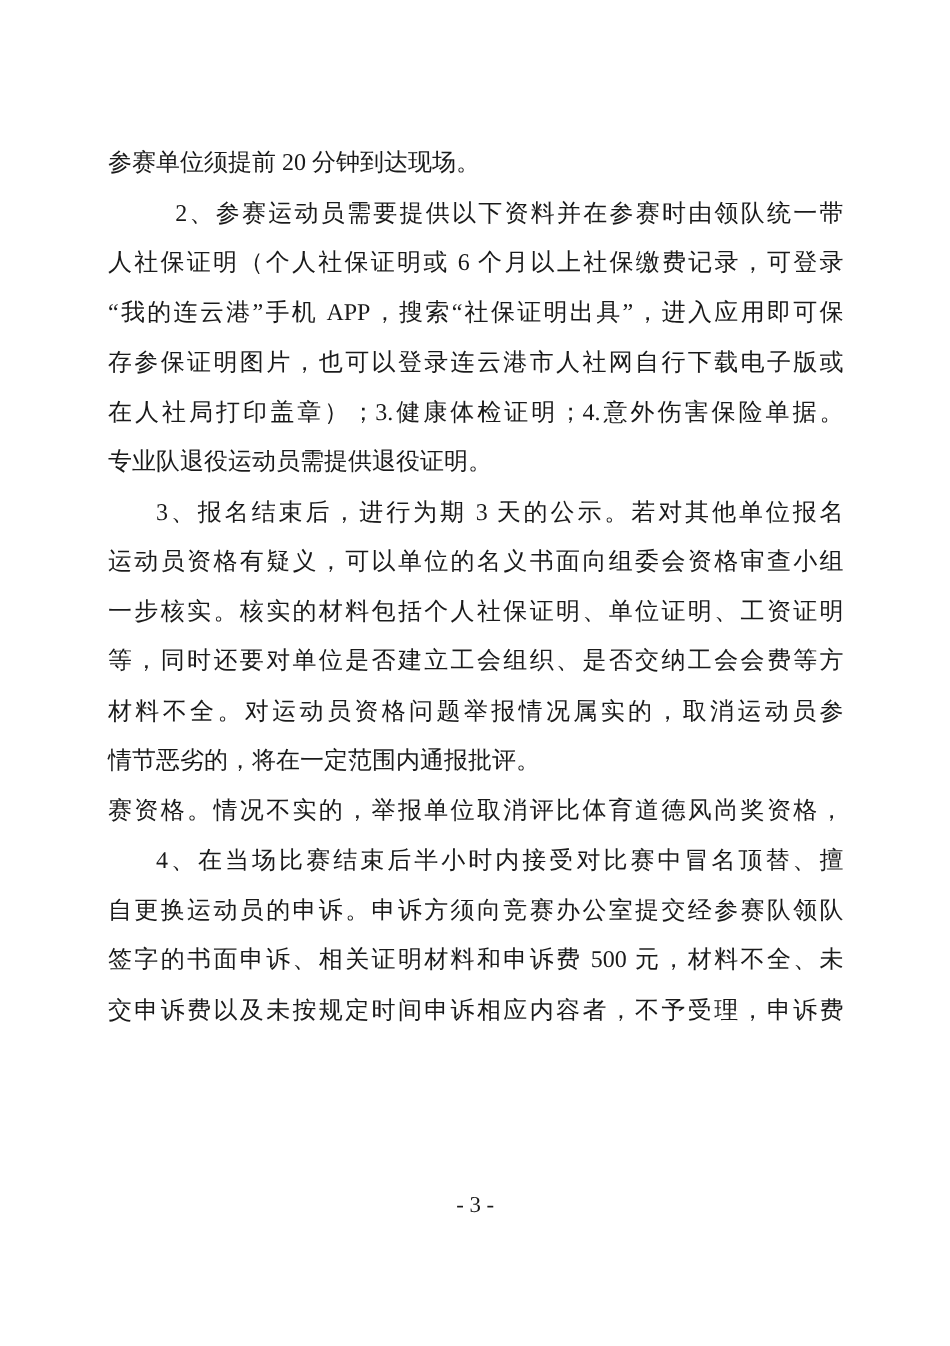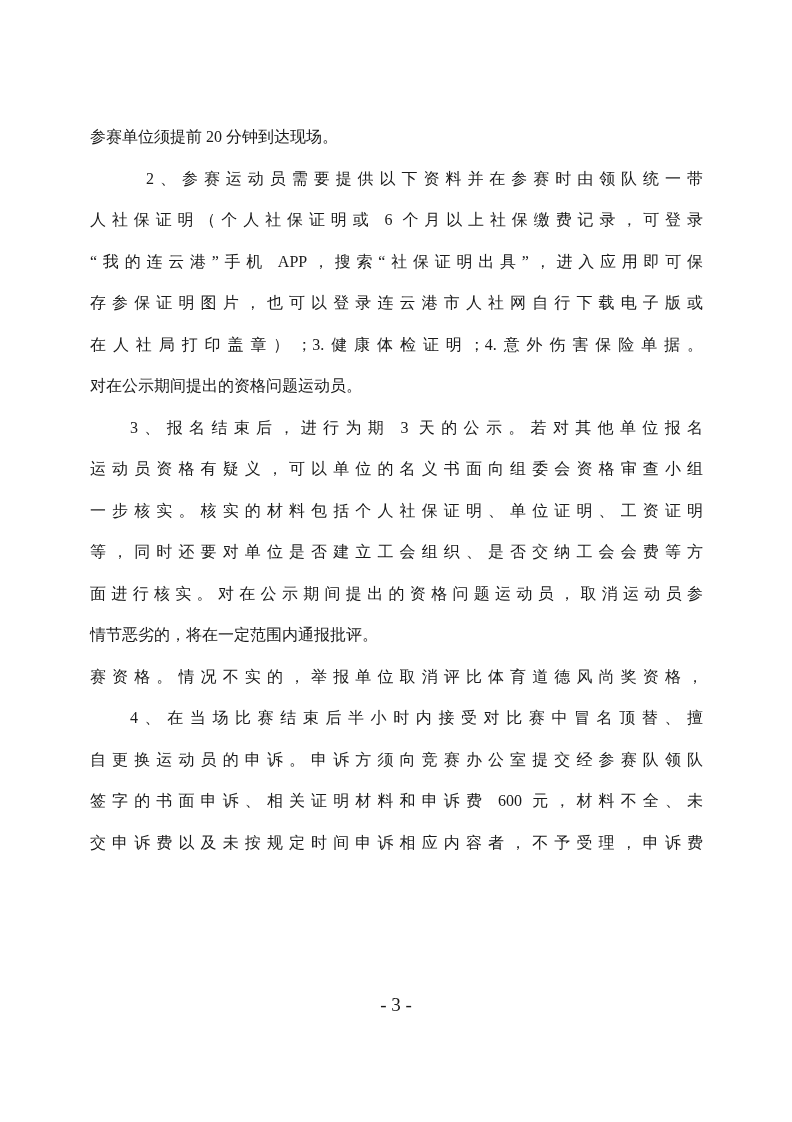--- a/index.html
+++ b/index.html
@@ -18,21 +18,21 @@
   }
   #text-block {
     position: absolute;
     left: 90px;
     top: 116px;
     width: 613px;
   }
   .line {
     height: 41.5px;
     line-height: 41.5px;
-    font-size: 16px;
+    font-size: 20px;
     text-align: justify;
     text-align-last: justify;
     white-space: nowrap;
     letter-spacing: 0;
   }
   .line.para-end {
     text-align: left;
     text-align-last: left;
   }
   .line.ind {
@@ -56,28 +56,28 @@
 <body>
 
 <div id="page">
   <div id="text-block">
     <div class="line para-end">参赛单位须提前 20 分钟到达现场。</div>
     <div class="line ind2">2、参赛运动员需要提供以下资料并在参赛时由领队统一带</div>
     <div class="line">人社保证明（个人社保证明或 6 个月以上社保缴费记录，可登录</div>
     <div class="line">“我的连云港”手机 APP，搜索“社保证明出具”，进入应用即可保</div>
     <div class="line">存参保证明图片，也可以登录连云港市人社网自行下载电子版或</div>
     <div class="line">在人社局打印盖章）；3.健康体检证明；4.意外伤害保险单据。</div>
-    <div class="line para-end">对在公示期间提出的资格问题运动员。</div>
+    <div class="line para-end">专业队退役运动员需提供退役证明。</div>
     <div class="line ind">3、报名结束后，进行为期 3 天的公示。若对其他单位报名</div>
     <div class="line">运动员资格有疑义，可以单位的名义书面向组委会资格审查小组</div>
     <div class="line">一步核实。核实的材料包括个人社保证明、单位证明、工资证明</div>
     <div class="line">等，同时还要对单位是否建立工会组织、是否交纳工会会费等方</div>
-    <div class="line">面进行核实。对在公示期间提出的资格问题运动员，取消运动员参</div>
+    <div class="line">材料不全。对运动员资格问题举报情况属实的，取消运动员参</div>
     <div class="line para-end">情节恶劣的，将在一定范围内通报批评。</div>
     <div class="line">赛资格。情况不实的，举报单位取消评比体育道德风尚奖资格，</div>
     <div class="line ind">4、在当场比赛结束后半小时内接受对比赛中冒名顶替、擅</div>
     <div class="line">自更换运动员的申诉。申诉方须向竞赛办公室提交经参赛队领队</div>
-    <div class="line">签字的书面申诉、相关证明材料和申诉费 600 元，材料不全、未</div>
+    <div class="line">签字的书面申诉、相关证明材料和申诉费 500 元，材料不全、未</div>
     <div class="line">交申诉费以及未按规定时间申诉相应内容者，不予受理，申诉费</div>
   </div>
 
   <div id="footer">- 3 -</div>
 </div>
 
 </body></html>

